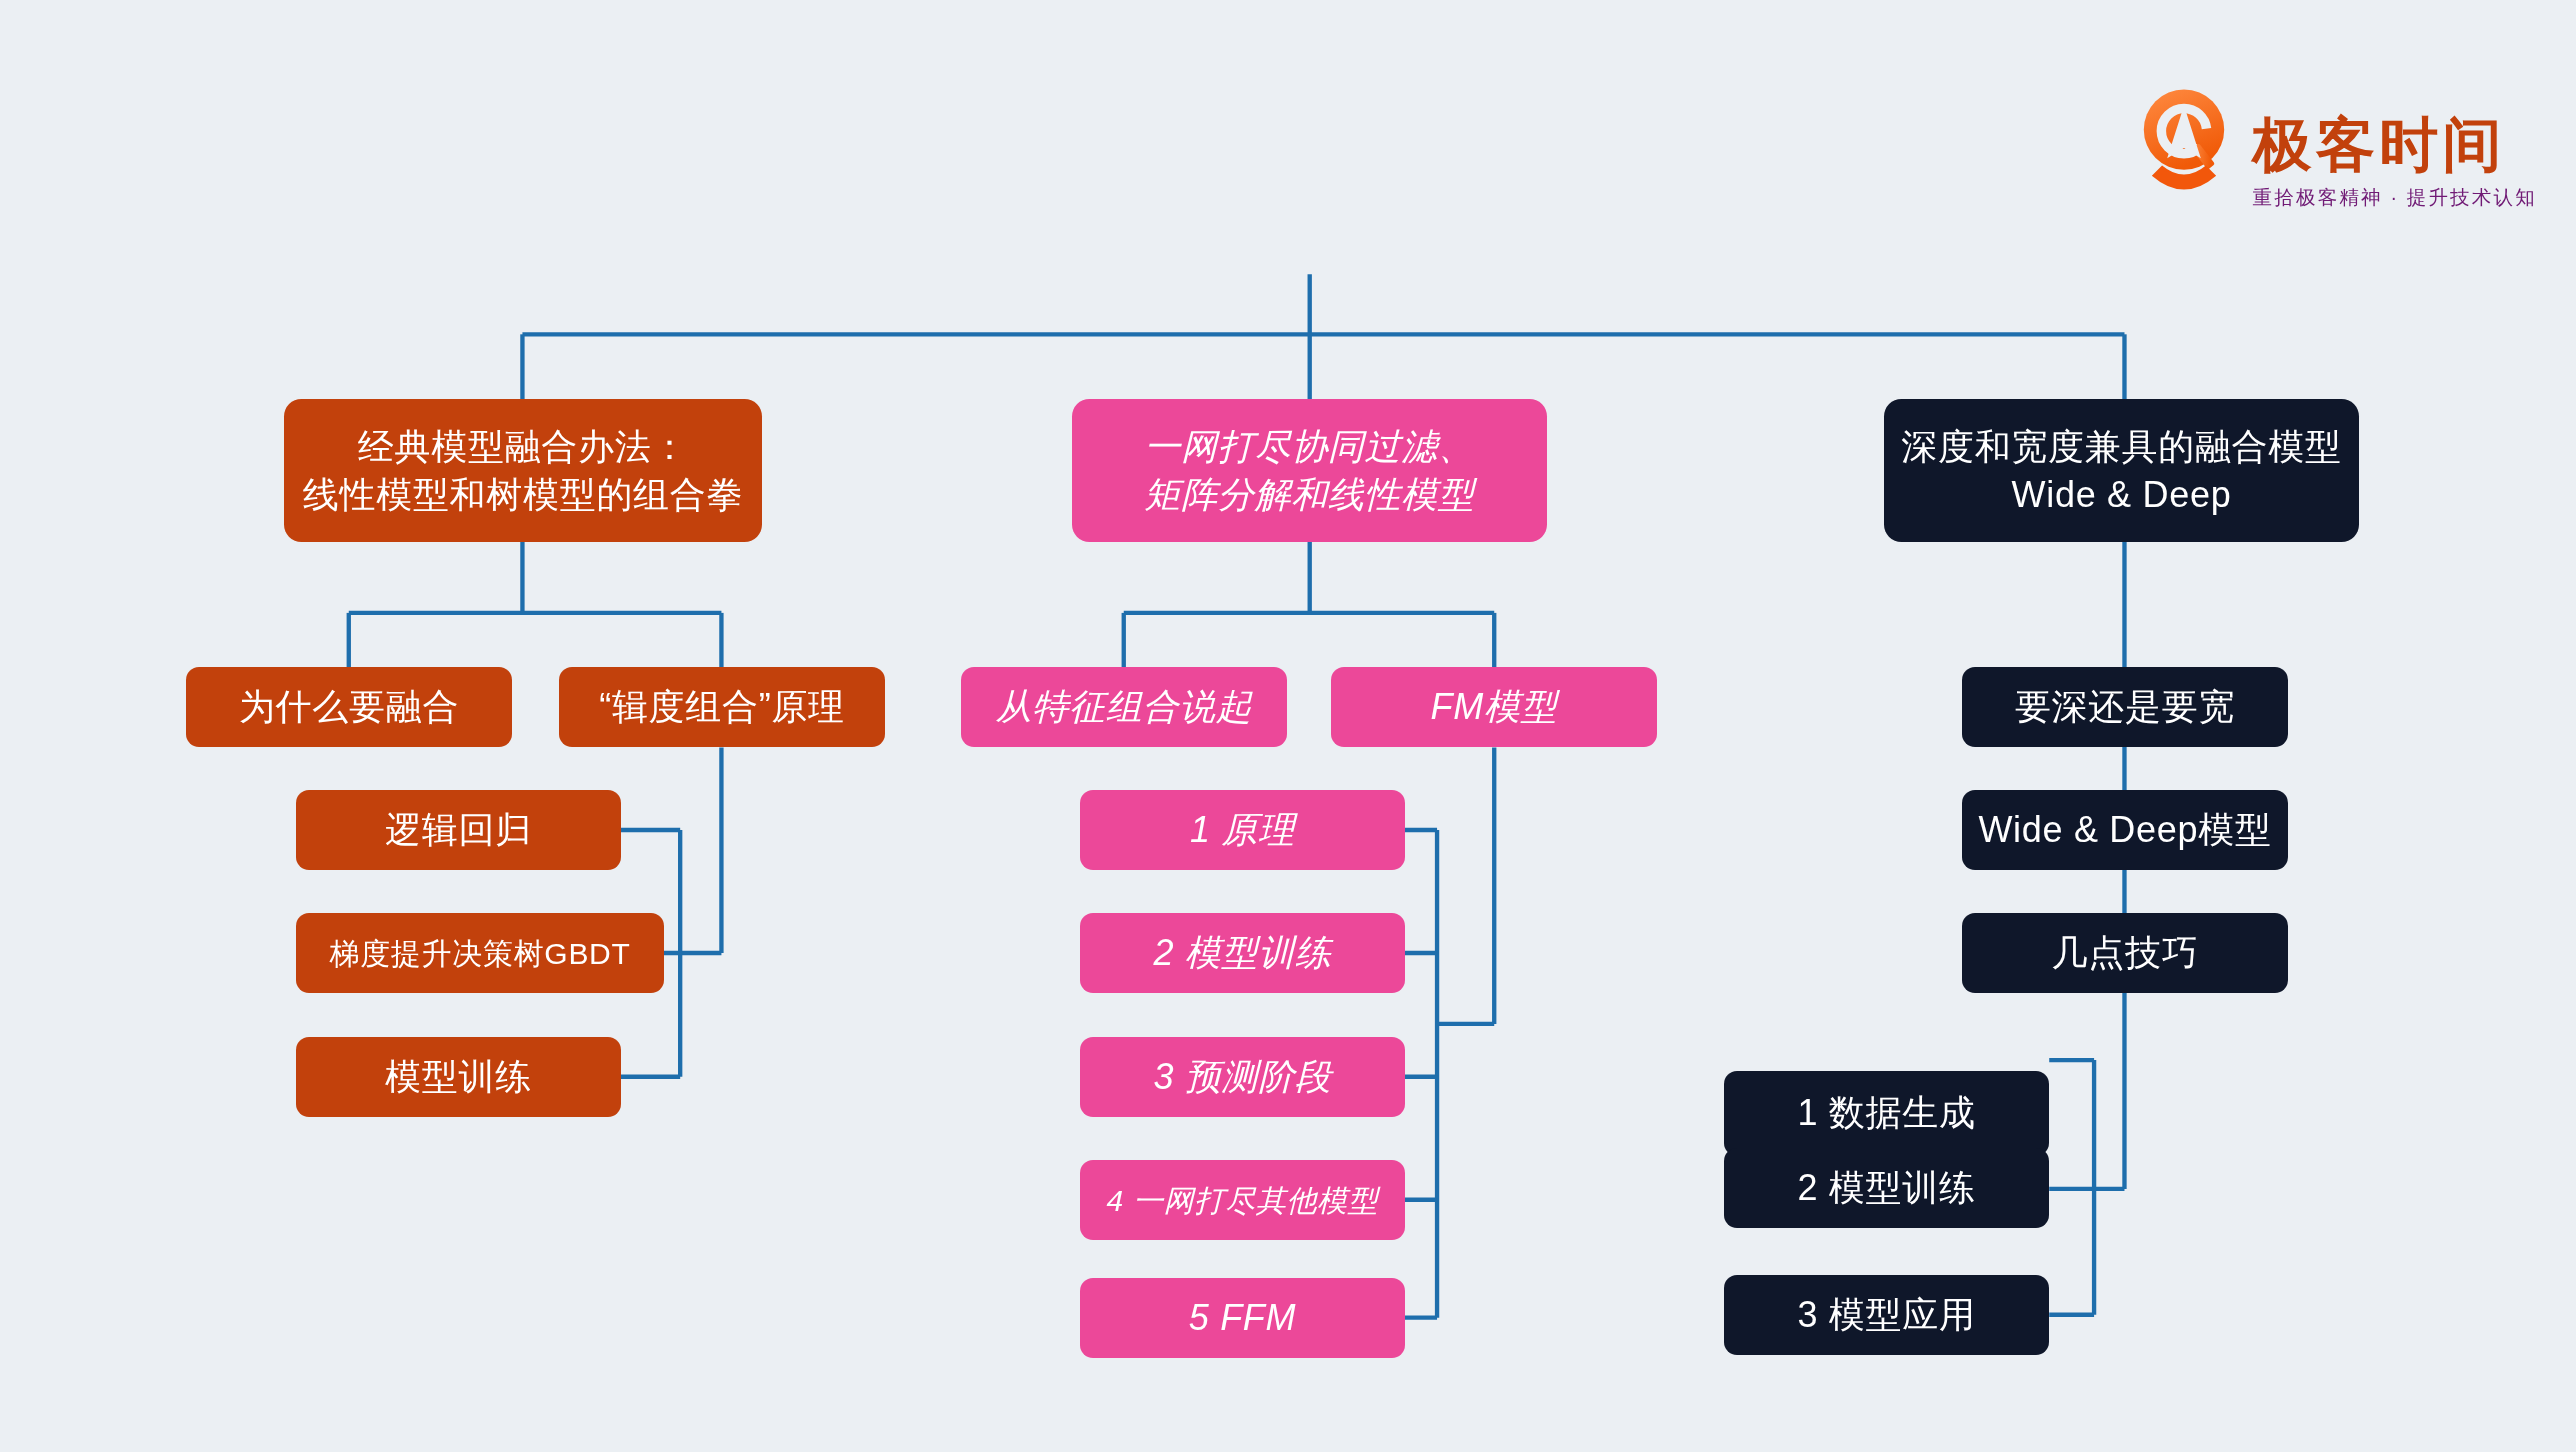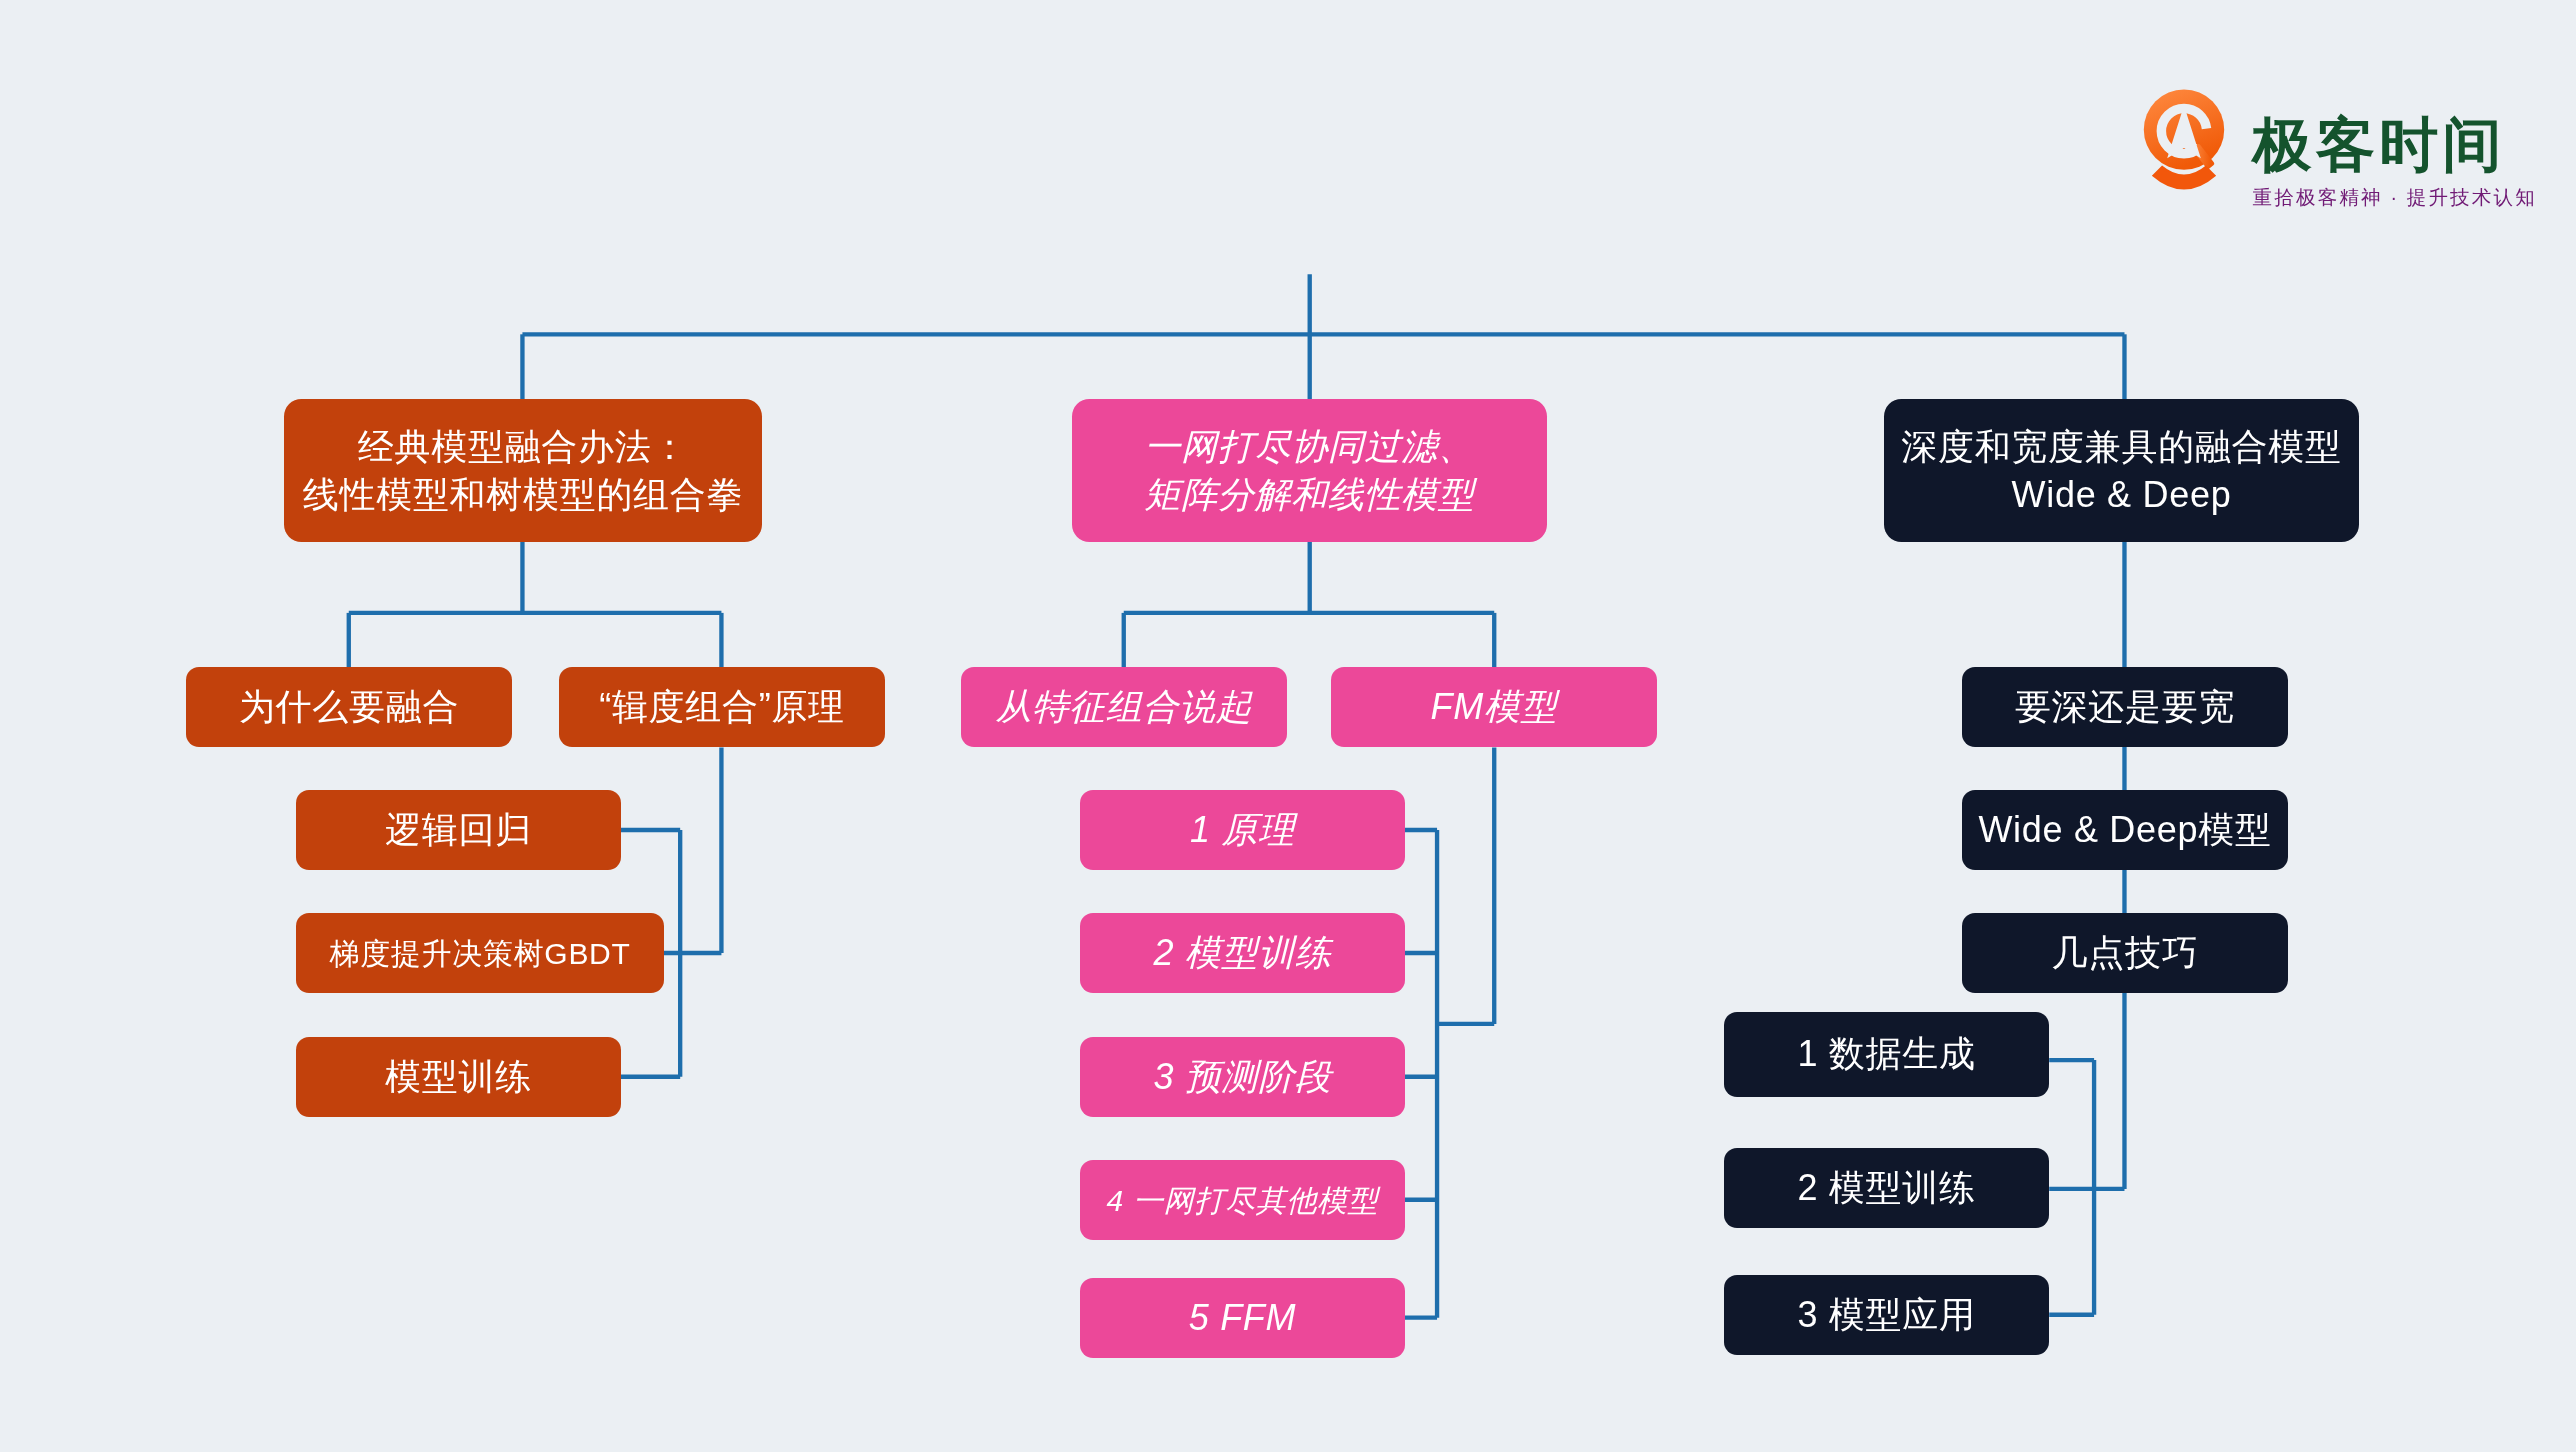--- a/index.html
+++ b/index.html
@@ -16,21 +16,21 @@
   .root{border-radius:17.4px;font-size:38px;}
   .small{font-size:30px;}
   .blue{background:#c2410c;}
   .teal{background:#ec4899;font-style:italic;}
   .green{background:#0f172a;}
   .orange{background:#F0950E;}
   
   .logo{position:absolute;left:2140px;top:88px;display:flex;align-items:flex-start;z-index:3;}
   .logo svg{display:block;}
   .logo-text{margin-left:24.6px;padding-top:27.5px;}
-  .logo-name{font-size:59px;font-weight:600;color:#14532d;letter-spacing:4.3px;line-height:1;}
+  .logo-name{font-size:59px;font-weight:600;color:#c2410c;letter-spacing:4.3px;line-height:1;}
   .logo-tagline{font-size:19.5px;color:#701a75;letter-spacing:2.2px;margin-top:13px;line-height:1;}
 </style>
 </head>
 <body>
 
 <div id="canvas">
 
   <svg id="wires" width="2576" height="1453" viewBox="0 0 3560 2008">
     <g stroke="#1E6EAC" stroke-width="6" fill="none">
 
@@ -90,21 +90,21 @@
   <div class="node teal" style="left:1331px;top:667px;width:326px;height:80px">FM模型</div>
   <div class="node teal" style="left:1080px;top:790px;width:325px;height:80px">1 原理</div>
   <div class="node teal" style="left:1080px;top:913px;width:325px;height:80px">2 模型训练</div>
   <div class="node teal" style="left:1080px;top:1037px;width:325px;height:80px">3 预测阶段</div>
   <div class="node teal small" style="left:1080px;top:1160px;width:325px;height:80px">4 一网打尽其他模型</div>
   <div class="node teal" style="left:1080px;top:1278px;width:325px;height:80px">5 FFM</div>
 
   <div class="node green" style="left:1962px;top:667px;width:326px;height:80px">要深还是要宽</div>
   <div class="node green" style="left:1962px;top:790px;width:326px;height:80px">Wide &amp; Deep模型</div>
   <div class="node green" style="left:1962px;top:913px;width:326px;height:80px">几点技巧</div>
-  <div class="node green" style="left:1724px;top:1012px;width:325px;height:85px">1 数据生成</div>
+  <div class="node green" style="left:1724px;top:1071px;width:325px;height:85px">1 数据生成</div>
   <div class="node green" style="left:1724px;top:1148px;width:325px;height:80px">2 模型训练</div>
   <div class="node green" style="left:1724px;top:1275px;width:325px;height:80px">3 模型应用</div>
 
   <div class="logo">
     <svg width="88" height="114" viewBox="0 0 120 156">
       <defs>
         <linearGradient id="og" x1="0" y1="0" x2="0.4" y2="1">
           <stop offset="0" stop-color="#FF8B42"></stop>
           <stop offset="1" stop-color="#F05A08"></stop>
         </linearGradient>

